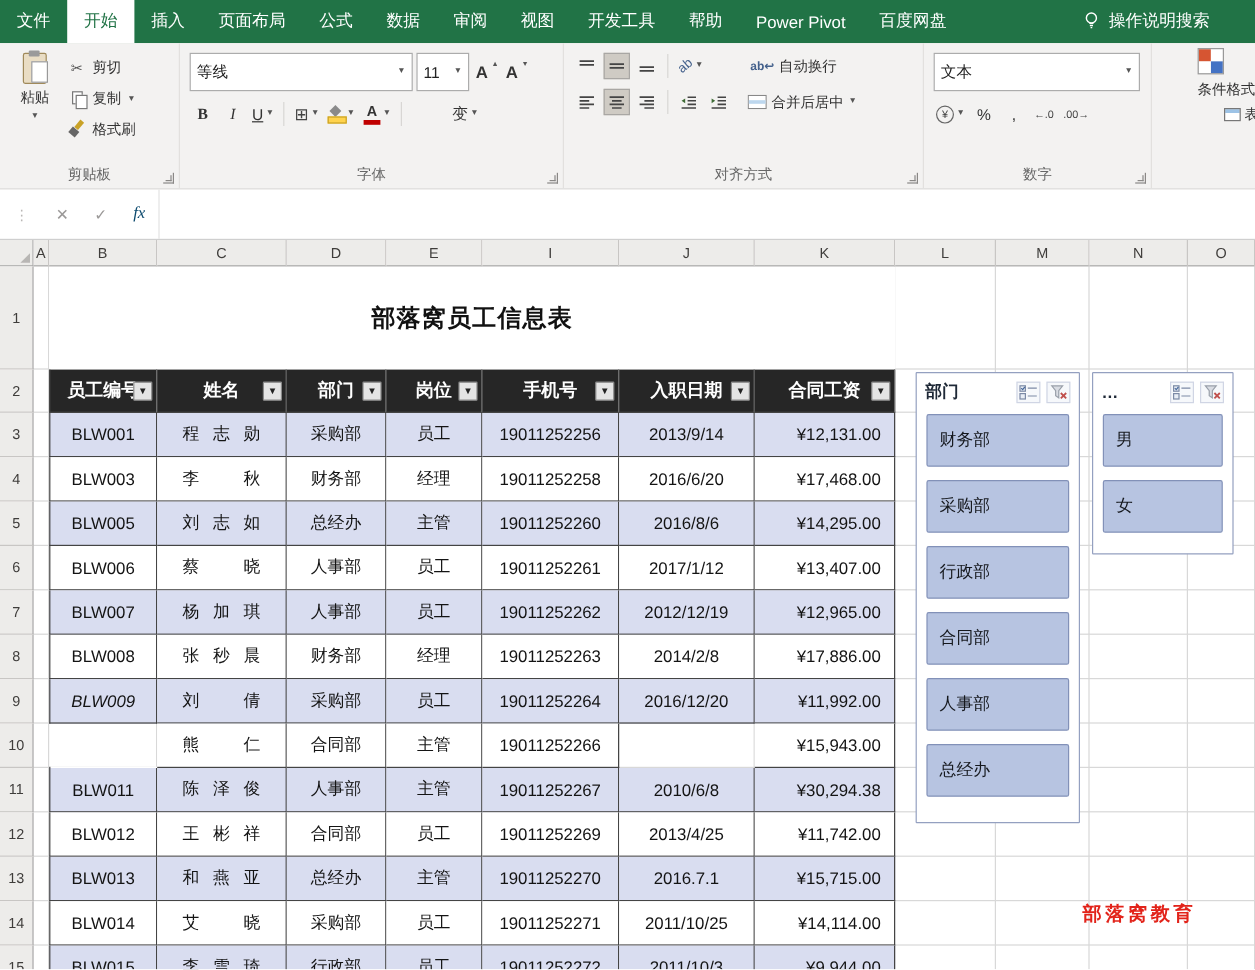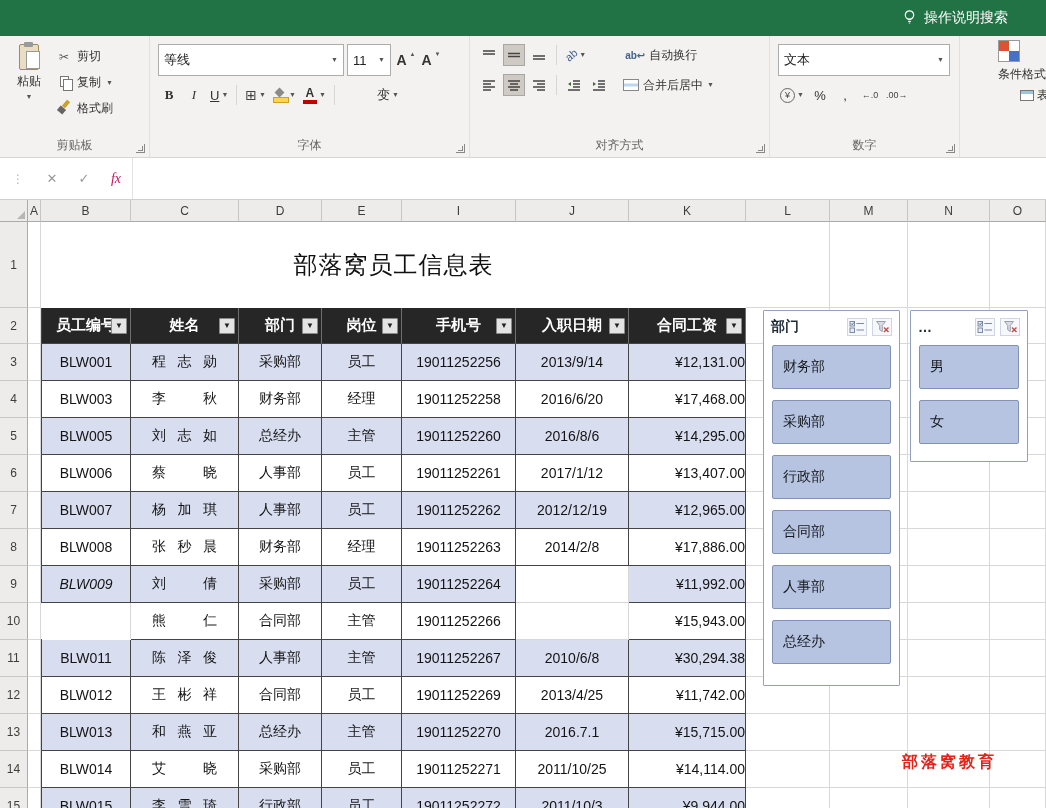--- a/index.html
+++ b/index.html
@@ -85,52 +85,66 @@
 .cfline{display:flex;align-items:center;gap:3px;font-size:12px;color:#333;white-space:nowrap}
 .tblmini{width:14px;height:11px;border:1px solid #777;background:linear-gradient(#9DC3E6 0 3px,#fff 3px);flex-shrink:0}
 
 
 #fbar{position:absolute;left:0;top:158px;width:100%;height:42px;background:#fff;border-bottom:1px solid #CFCFCF;display:flex;align-items:stretch;font-size:13px;color:#222}
 .namebox{width:128px;display:flex;align-items:center;padding:0 9px;border-right:1px solid #E3E3E3}
 .namebox .carr{margin-left:auto}
 .fdots{display:flex;align-items:center;color:#B9B7B5;padding:0 12px;font-size:12px}
 .fdots::before{content:"⋮"}
 .fbtn{width:32px;display:flex;align-items:center;justify-content:center;color:#9B9998;font-size:13px}
-.fxlbl{font-family:"Liberation Serif",serif;font-style:italic;font-size:14px;color:#be185d}
+.fxlbl{font-family:"Liberation Serif",serif;font-style:italic;font-size:14px;color:#0c4a6e}
 .finput{flex:1;border-left:1px solid #E3E3E3}
 
 
 #sheet{position:absolute;left:0;top:200px;width:1046px;height:608px;overflow:hidden;background:#fff}
 .corner{position:absolute;background:#EDECEA;border-right:1px solid #ABABAB;border-bottom:1px solid #ABABAB;z-index:7}
 .corner::after{content:"";position:absolute;right:2px;bottom:2px;border-left:8px solid transparent;border-bottom:8px solid #B8B6B4}
 .chead{position:absolute;background:#EDECEA;border-right:1px solid #C8C6C4;border-bottom:1px solid #ABABAB;color:#3F3D3B;font-size:12px;display:flex;align-items:center;justify-content:center;z-index:7}
 .rhead{position:absolute;background:#EDECEA;border-right:1px solid #ABABAB;border-bottom:1px solid #C8C6C4;color:#3F3D3B;font-size:12px;display:flex;align-items:center;justify-content:center;z-index:7}
 .gl{position:absolute;background:#D8D8D8;z-index:1}
-.title-cell{position:absolute;left:41px;top:22px;width:705px;height:86px;z-index:2;background:#fff;display:flex;align-items:center;justify-content:center;font-size:24px;font-weight:normal;color:#111;letter-spacing:1px}
+.title-cell{position:absolute;left:41px;top:22px;width:705px;height:86px;z-index:2;background:#fff;display:flex;align-items:center;justify-content:center;font-size:20px;font-weight:bold;color:#111;letter-spacing:1px}
 .thead-cell{position:absolute;z-index:4;background:#262626;color:#fff;font-weight:bold;font-size:15px;display:flex;align-items:center;justify-content:center;border-right:1px solid #6E6E6E;border-bottom:1px solid #444}
 .thead-cell.c0{border-left:1px solid #444}
 .filter-btn{position:absolute;right:3px;top:50%;transform:translateY(-50%);width:16px;height:16px;background:#E4E4E4;border:1px solid #8A8A8A;font-size:8px;color:#222;display:flex;align-items:center;justify-content:center;border-radius:1px}
 .tcell{position:absolute;z-index:3;display:flex;align-items:center;justify-content:center;font-size:14px;color:#141414;background:#fff;border-right:1px solid #444;border-bottom:1px solid #444}
 .tcell.c0{border-left:1px solid #444}
 .tcell.band{background:#D9DDF0}
-.tcell.salary{justify-content:flex-end;}
+.tcell.salary{justify-content:flex-end;padding-right:11px}
 .name-span{flex:1;margin:0 21px;text-align:justify;text-align-last:justify}
 .slicer{position:absolute;z-index:6;background:#fff;border:1px solid #94A0C0;border-radius:1px}
 .slicer-head{height:32px;display:flex;align-items:center;padding:0 7px;gap:5px}
 .slicer-title{font-size:14px;font-weight:bold;color:#1F2937;margin-right:auto}
 .sl-ico{width:20px;height:18px;display:flex;align-items:center;justify-content:center;border:1px solid #D0D5E4;background:#F6F8FB}
 .slicer-item{height:44px;margin:2px 8px 11px;background:#B7C4E1;border:1px solid #8291B8;border-radius:2px;display:flex;align-items:center;padding-left:10px;font-size:14px;color:#15181D}
 .watermark{position:absolute;left:902px;top:552px;z-index:5;color:#E2231A;font-size:16px;font-weight:bold;letter-spacing:3px;font-family:"DejaVu Serif","Liberation Serif",serif;white-space:nowrap}
 </style>
 </head>
 <body>
 
 <div id="app">
 
   <div id="tabsbar">
+    <div id="tabs-left">
+        <div class="tab">文件</div>
+        <div class="tab active">开始</div>
+        <div class="tab">插入</div>
+        <div class="tab">页面布局</div>
+        <div class="tab">公式</div>
+        <div class="tab">数据</div>
+        <div class="tab">审阅</div>
+        <div class="tab">视图</div>
+        <div class="tab">开发工具</div>
+        <div class="tab">帮助</div>
+        <div class="tab">Power Pivot</div>
+        <div class="tab">百度网盘</div>
+      </div>
     <div class="tabs-right">
       <span><svg width="15" height="16" viewBox="0 0 15 16">
             <circle cx="7.5" cy="6" r="4.2" fill="none" stroke="#fff" stroke-width="1.2"></circle>
             <path d="M5.8 10.5h3.4M6.2 12.3h2.6M6.8 14h1.4" stroke="#fff" stroke-width="1.2" fill="none"></path>
           </svg></span>
       <span>操作说明搜索</span>
     </div>
   </div>
 
   <div id="ribbon">
@@ -466,20 +480,21 @@
       <div class="tcell" style="left: 402px; top: 329px; width: 114px; height: 37px;">19011252263</div>
       <div class="tcell" style="left: 516px; top: 329px; width: 113px; height: 37px;">2014/2/8</div>
       <div class="tcell salary" style="left: 629px; top: 329px; width: 117px; height: 37px;">¥17,886.00</div>
       <div class="tcell c0 band" style="left: 41px; top: 366px; width: 90px; height: 37px; font-style: italic;">BLW009</div>
       <div class="tcell band" style="left: 131px; top: 366px; width: 108px; height: 37px;">
         <span class="name-span">刘 倩</span>
       </div>
       <div class="tcell band" style="left: 239px; top: 366px; width: 83px; height: 37px;">采购部</div>
       <div class="tcell band" style="left: 322px; top: 366px; width: 80px; height: 37px;">员工</div>
       <div class="tcell band" style="left: 402px; top: 366px; width: 114px; height: 37px;">19011252264</div>
+      <div class="tcell band" style="left: 516px; top: 366px; width: 113px; height: 37px;">2016/12/20</div>
       <div class="tcell band salary" style="left: 629px; top: 366px; width: 117px; height: 37px;">¥11,992.00</div>
       <div class="tcell c0" style="left: 41px; top: 403px; width: 110px; height: 37px; margin-top: 36px;">BLW010</div>
       <div class="tcell" style="left: 131px; top: 403px; width: 108px; height: 37px;">
         <span class="name-span">熊 仁</span>
       </div>
       <div class="tcell" style="left: 239px; top: 403px; width: 83px; height: 37px;">合同部</div>
       <div class="tcell" style="left: 322px; top: 403px; width: 80px; height: 37px;">主管</div>
       <div class="tcell" style="left: 402px; top: 403px; width: 114px; height: 37px;">19011252266</div>
       <div class="tcell salary" style="left: 629px; top: 403px; width: 117px; height: 37px;">¥15,943.00</div>
       <div class="tcell c0 band" style="left: 41px; top: 440px; width: 90px; height: 37px;">BLW011</div>

